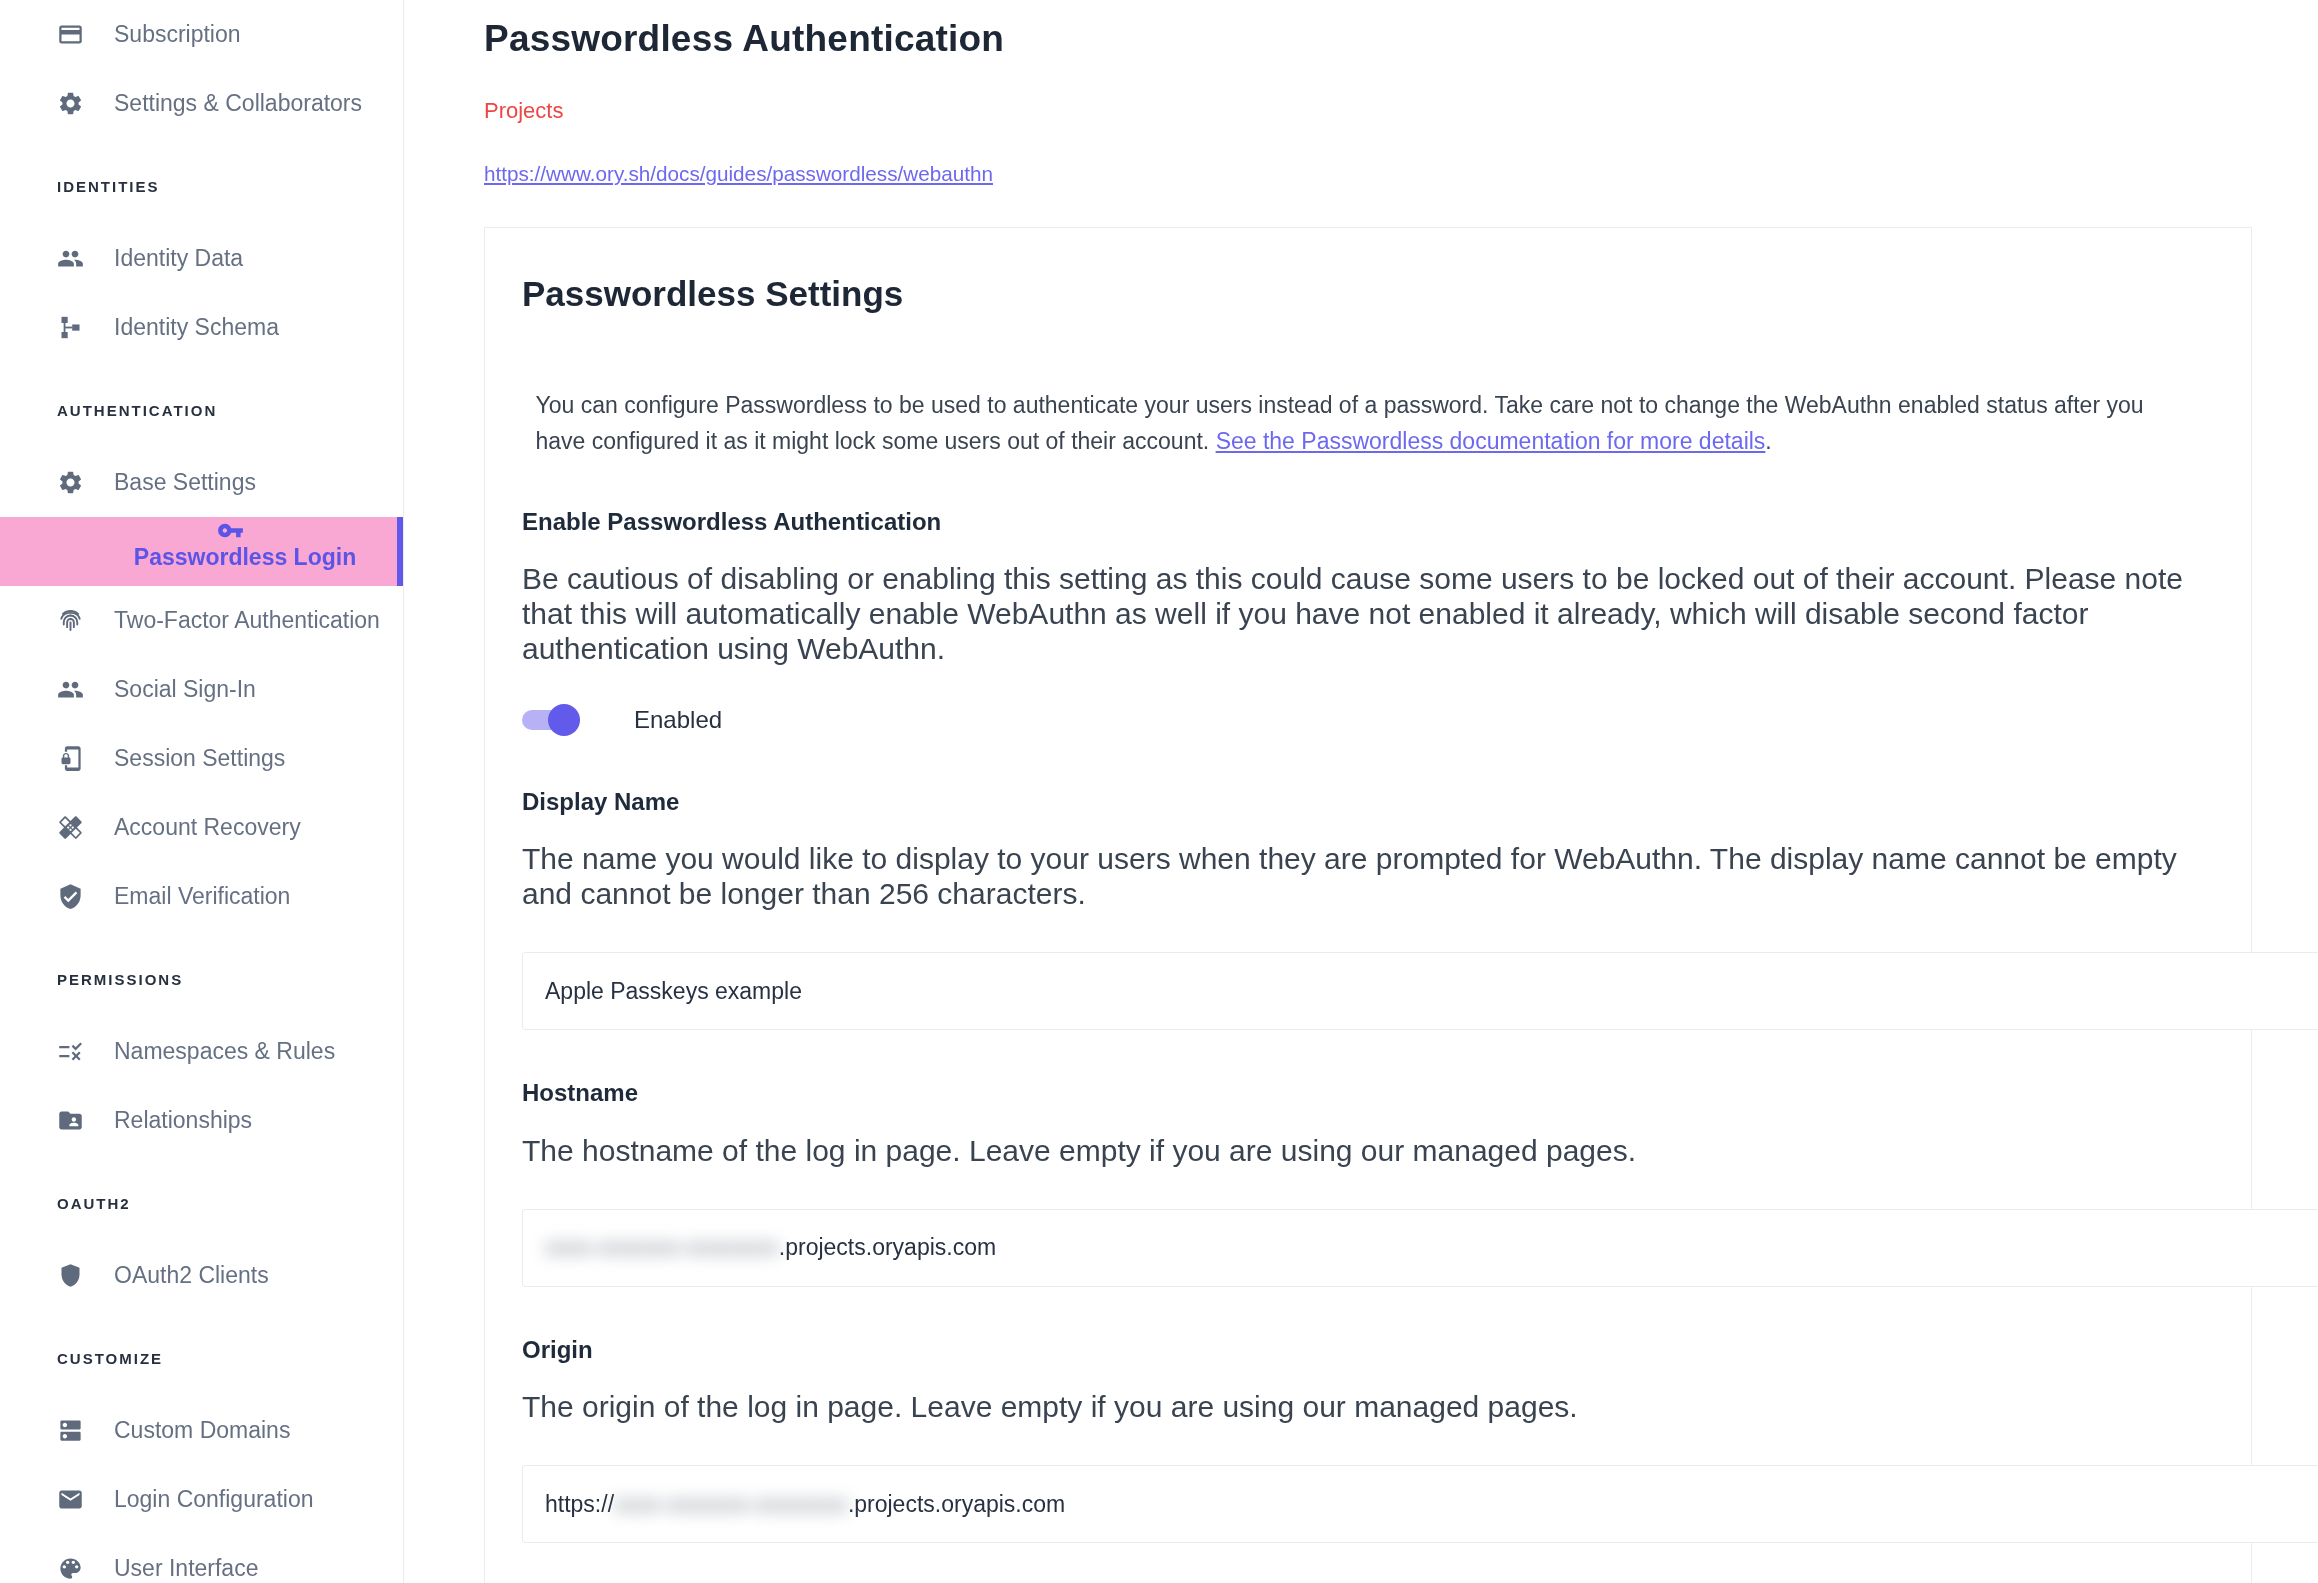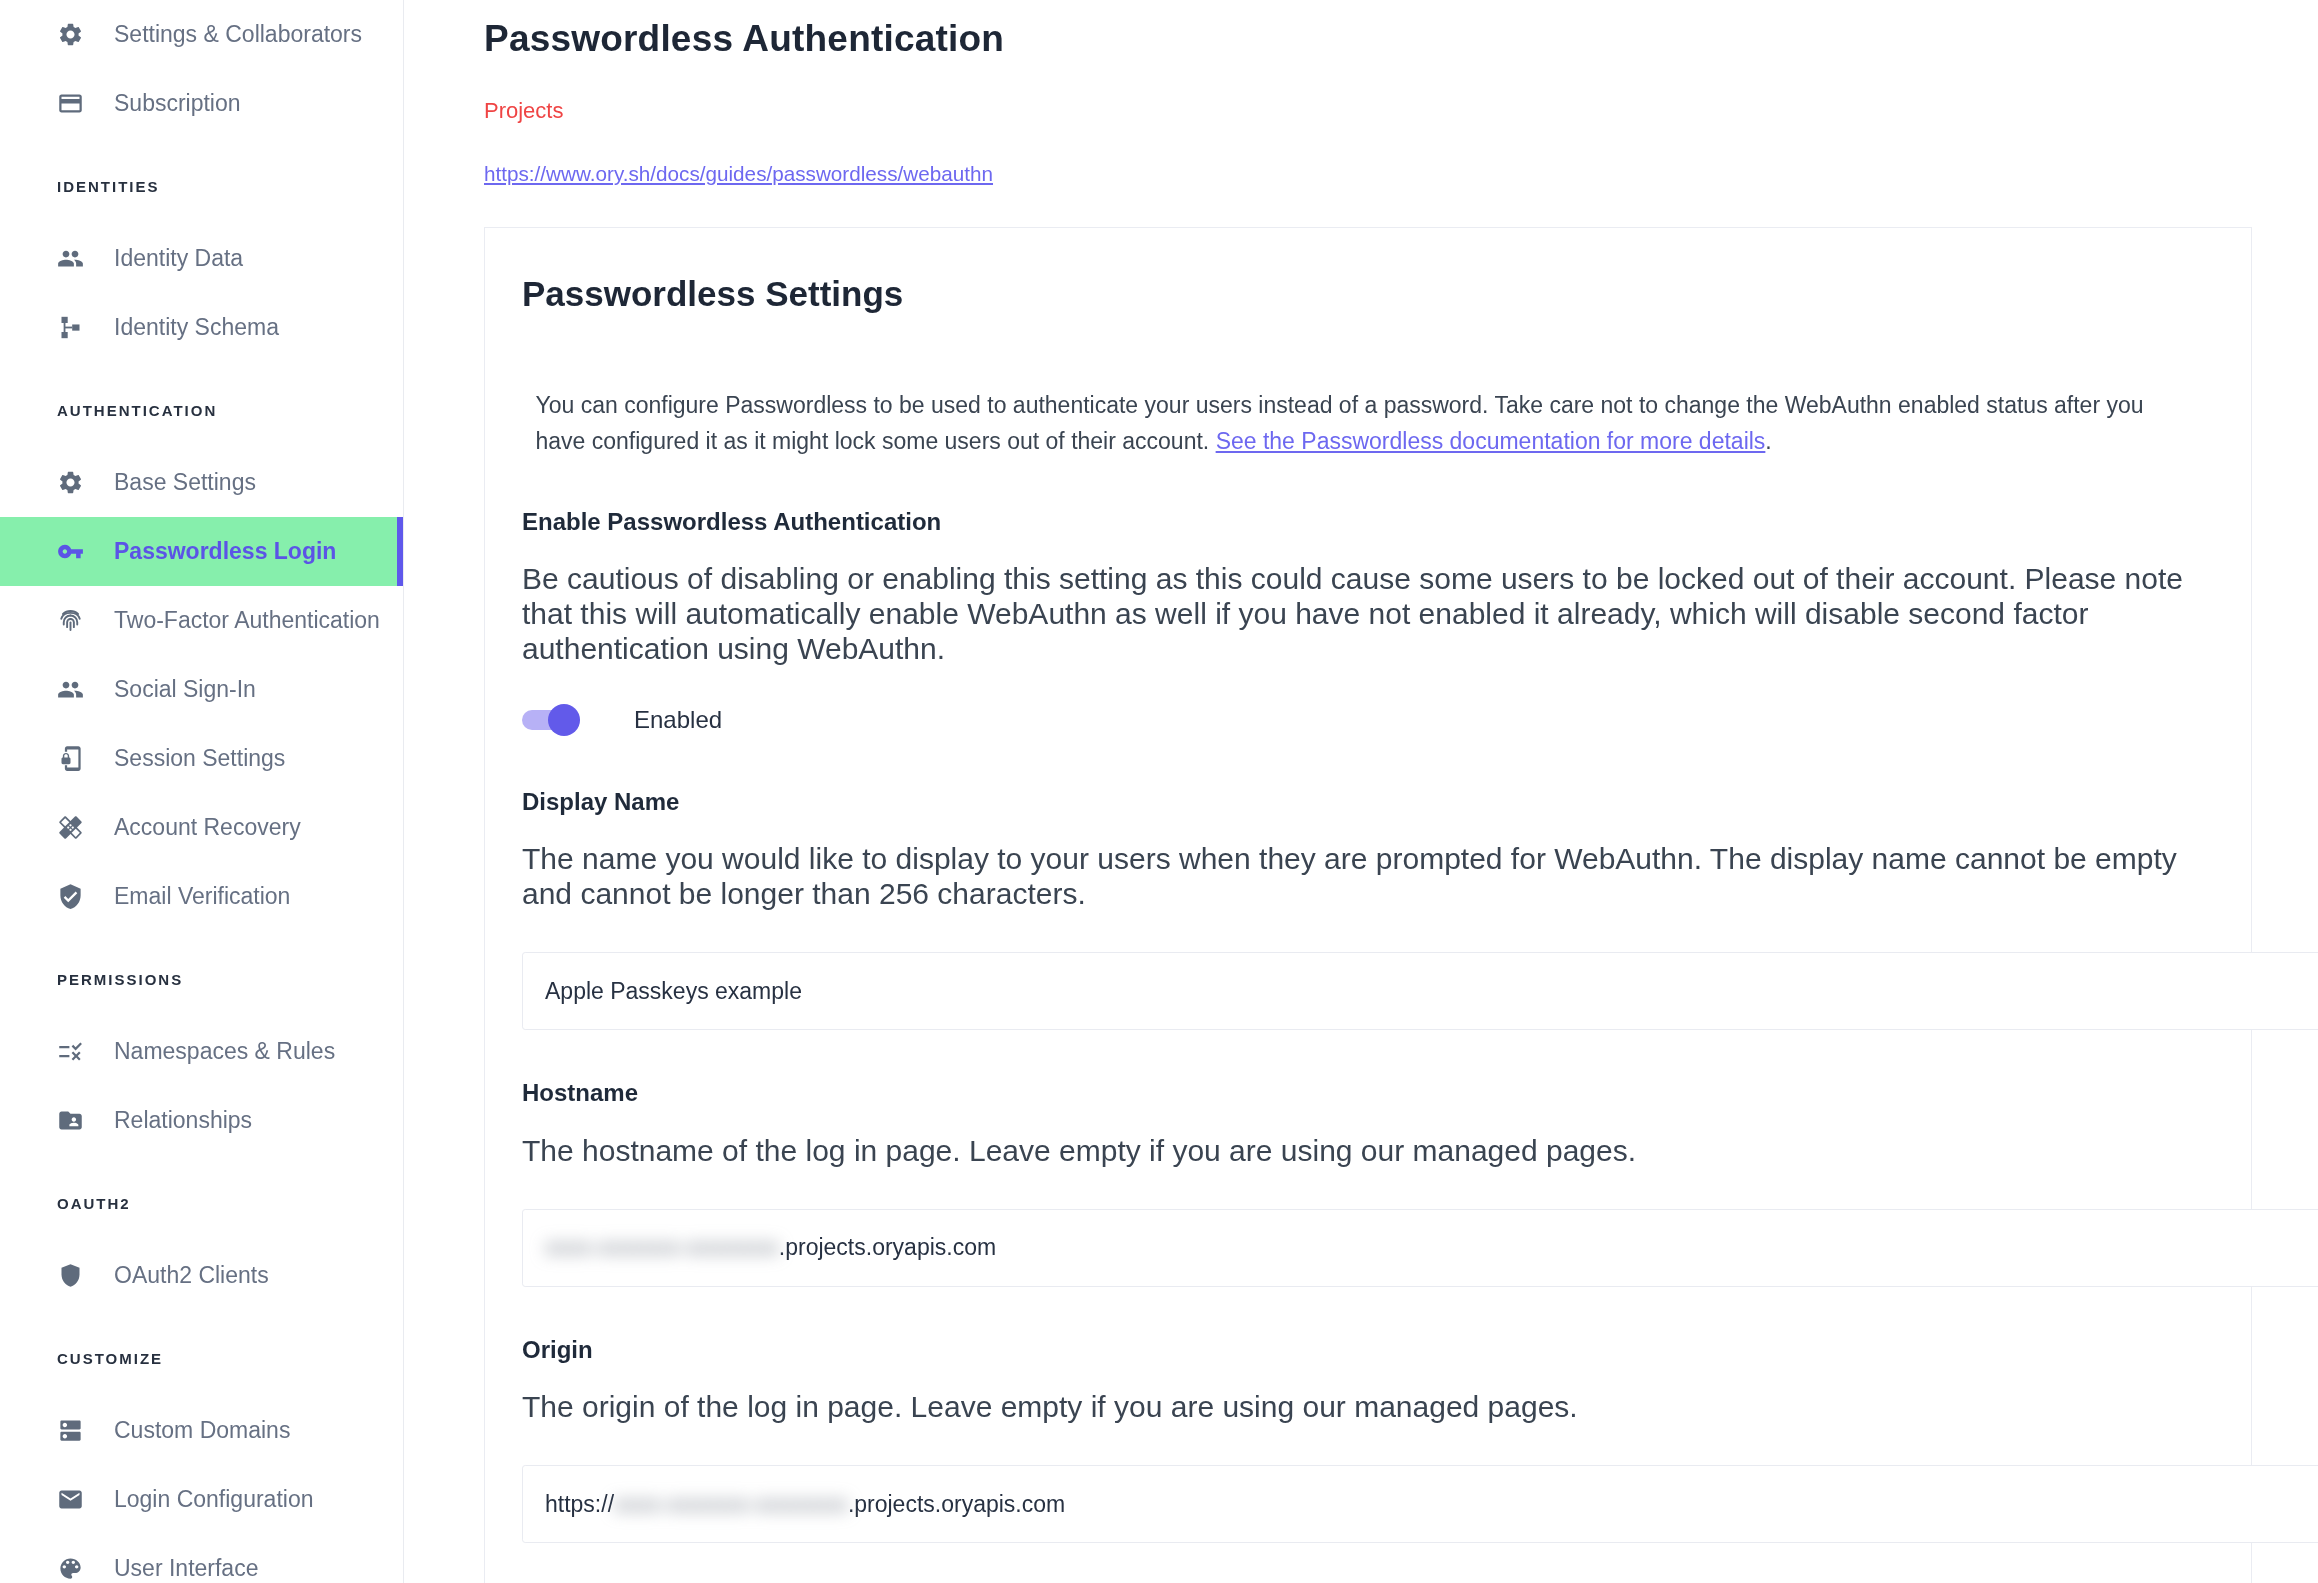--- a/index.html
+++ b/index.html
@@ -8,21 +8,21 @@
   .app { display:flex; width:2319px; height:1584px; }
 
   
   .sidebar { width:404px; min-width:404px; height:1584px; background:#ffffff;
              border-right:1.6px solid #E9EBF0; overflow:hidden; }
   .side-item { display:flex; align-items:center; height:69px; padding-left:57px;
                cursor:pointer; position:relative; }
   .side-item .ico { width:27px; height:27px; color:#5F6B7C; flex:0 0 27px; display:flex; }
   .side-item .ico svg { width:27px; height:27px; }
   .side-item .lbl { margin-left:30px; font-size:23px; color:#667083; white-space:nowrap; }
-  .side-item.selected { background:#86efac; }
+  .side-item.selected { background:#f9a8d4;flex-direction:column; }
   .side-item.selected::after { content:""; position:absolute; right:0; top:0; bottom:0;
                width:6.4px; background:#5F58EB; }
   .side-item.selected .ico { color:#5B54E6; }
   .side-item.selected .lbl { color:#5B54E6; font-weight:bold; }
   .side-header { margin:37px 0 25px; padding-left:57px; font-size:15px; font-weight:bold;
                letter-spacing:2px; color:#27303F; line-height:24px; }
 
   
   .main { flex:1; padding:17.5px 40px 0 80px; }
   .page-title { font-size:37px; font-weight:bold; color:#1E2736; letter-spacing:0.2px; }
@@ -125,32 +125,32 @@
   </defs>
 </svg>
 
 <div class="app">
 
   <nav class="sidebar">
 
     <div class="side-item">
       <span class="ico">
           <svg viewBox="0 0 24 24" fill="currentColor">
+            <use href="#i-credit-card"></use>
+          </svg>
+        </span>
+      <span class="lbl">Subscription</span>
+    </div>
+    <div class="side-item">
+      <span class="ico">
+          <svg viewBox="0 0 24 24" fill="currentColor">
             <use href="#i-gear"></use>
           </svg>
         </span>
       <span class="lbl">Settings &amp; Collaborators</span>
-    </div>
-    <div class="side-item">
-      <span class="ico">
-          <svg viewBox="0 0 24 24" fill="currentColor">
-            <use href="#i-credit-card"></use>
-          </svg>
-        </span>
-      <span class="lbl">Subscription</span>
     </div>
 
     <div class="side-header">IDENTITIES</div>
     <div class="side-item">
       <span class="ico">
           <svg viewBox="0 0 24 24" fill="currentColor">
             <use href="#i-people"></use>
           </svg>
         </span>
       <span class="lbl">Identity Data</span>

